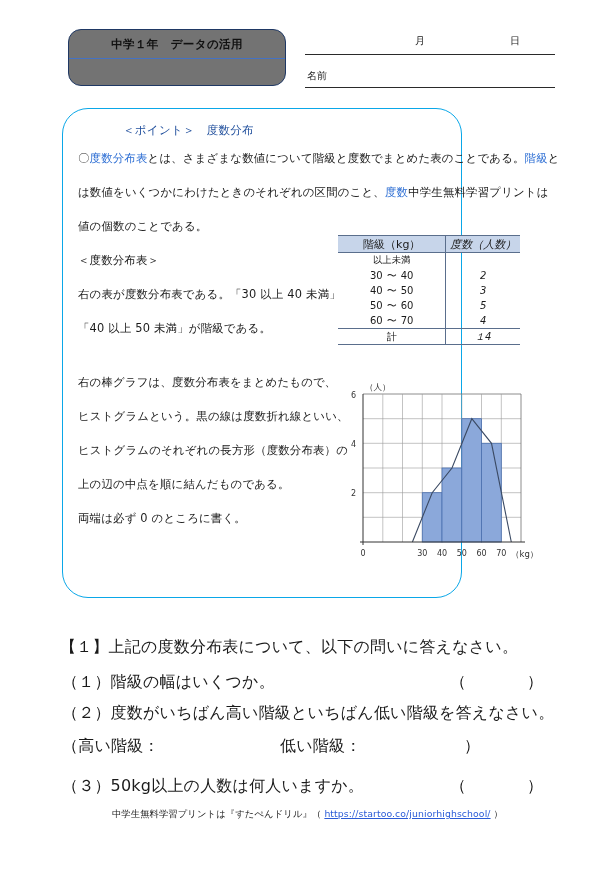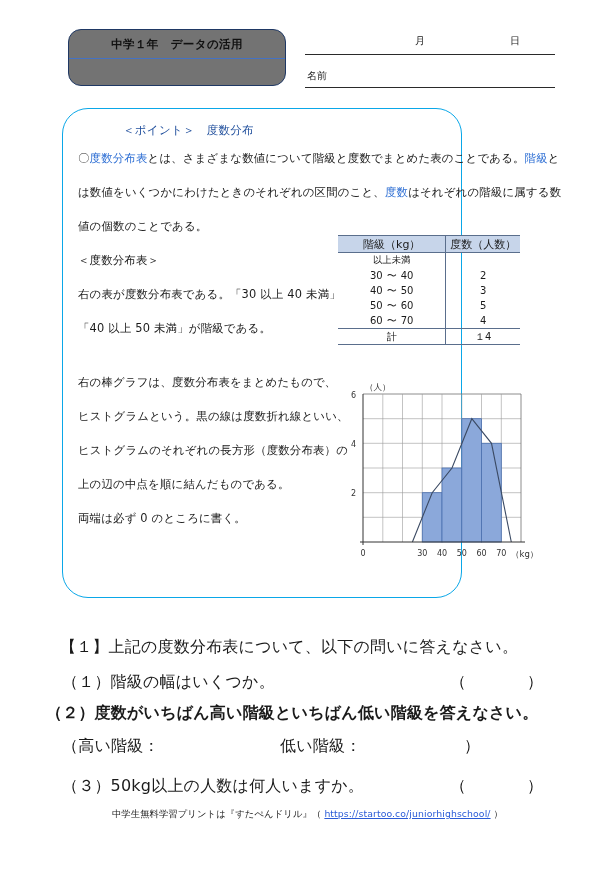--- a/index.html
+++ b/index.html
@@ -147,21 +147,21 @@
   }
   #freq-table thead th {
     background: #c7d5ea;
     border-top: 1px solid #5a6e8c;
     border-bottom: 1px solid #5a6e8c;
     font-size: 11px;
     height: 16px;
   }
   #freq-table thead th.col-class { border-right: 1px solid #5a6e8c; }
   .tb-class { width: 108px; border-right: 1px solid #5a6e8c; }
-  .tb-freq { width: 74px; }
+  .tb-freq { width: 74px; font-style: italic; }
   #freq-table tbody tr.sum-row td {
     border-top: 1px solid #5a6e8c;
     border-bottom: 1.4px solid #5a6e8c;
   }
   .bound-row td { font-size: 9.4px; }
   .range-cell span { display: inline-block; }
   .rv-lo { width: 22px; text-align: right; }
   .rv-tilde { width: 18px; text-align: center; }
   .rv-hi { width: 22px; text-align: left; }
   .bd-lo { width: 30px; text-align: center; }
@@ -191,21 +191,21 @@
     position: absolute;
     font-size: 16px;
     letter-spacing: 0.2px;
     white-space: nowrap;
     color: #1a1a1a;
   }
   #q-intro { left: 60px; top: 637px; }
   #q1 { left: 62px; top: 672px; }
   #q1-paren-open { left: 450px; top: 672px; }
   #q1-paren-close { left: 527px; top: 672px; }
-  #q2 { left: 46px; top: 703px; font-weight: bold; }
+  #q2 { left: 62px; top: 703px; }
   #q2-answer-line { left: 62px; top: 736px; }
   #q3 { left: 62px; top: 776px; }
   #q3-paren-open { left: 450px; top: 776px; }
   #q3-paren-close { left: 527px; top: 776px; }
 
   .ans-hi { position: absolute; left: 0px; }
   .ans-lo { position: absolute; left: 218px; }
   .ans-close { position: absolute; left: 402px; }
 
   
@@ -248,21 +248,21 @@
 
 <div id="point-box">
 
   <div id="point-heading">＜ポイント＞　度数分布</div>
 
   <div class="para" id="p1">
     <span>〇</span><span class="kw">度数分布表</span><span>とは、さまざまな数値について階級と度数でまとめた表のことである。</span><span class="kw">階級</span><span>と</span>
   </div>
 
   <div class="para" id="p2">
-    <span>は数値をいくつかにわけたときのそれぞれの区間のこと、</span><span class="kw">度数</span><span>はそれぞれの階級に属する数</span>
+    <span>は数値をいくつかにわけたときのそれぞれの区間のこと、</span><span class="kw">度数</span><span>中学生無料学習プリントは</span>
   </div>
 
   <div class="para" id="p3">値の個数のことである。</div>
 
   <div class="para" id="subheading">＜度数分布表＞</div>
 
   <div class="para" id="p4">右の表が度数分布表である。「30 以上 40 未満」</div>
   <div class="para" id="p5">「40 以上 50 未満」が階級である。</div>
 
   <div class="para" id="p7">ヒストグラムという。黒の線は度数折れ線といい、</div>

